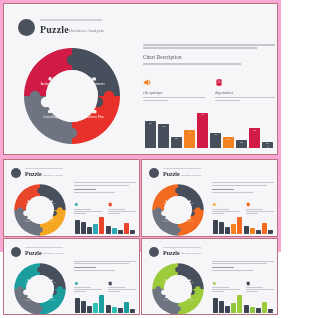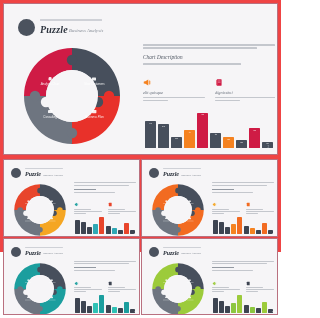--- a/index.html
+++ b/index.html
@@ -9,22 +9,21 @@
     height: 318px;
     overflow: hidden;
     background: #ffffff;
     font-family: "Liberation Sans", sans-serif;
   }
 
   #root {
     position: relative;
     width: 281px;
     height: 252px;
-    background: #ef4444;
-    font-style: italic;
+    background: #f9a8d4;
   }
 
   
   .tline {
     background: #9aa0ab;
     opacity: .55;
     border-radius: .5px;
     display: block;
   }
   .tline.faint { background: #a8aeb8; opacity: .5; }

